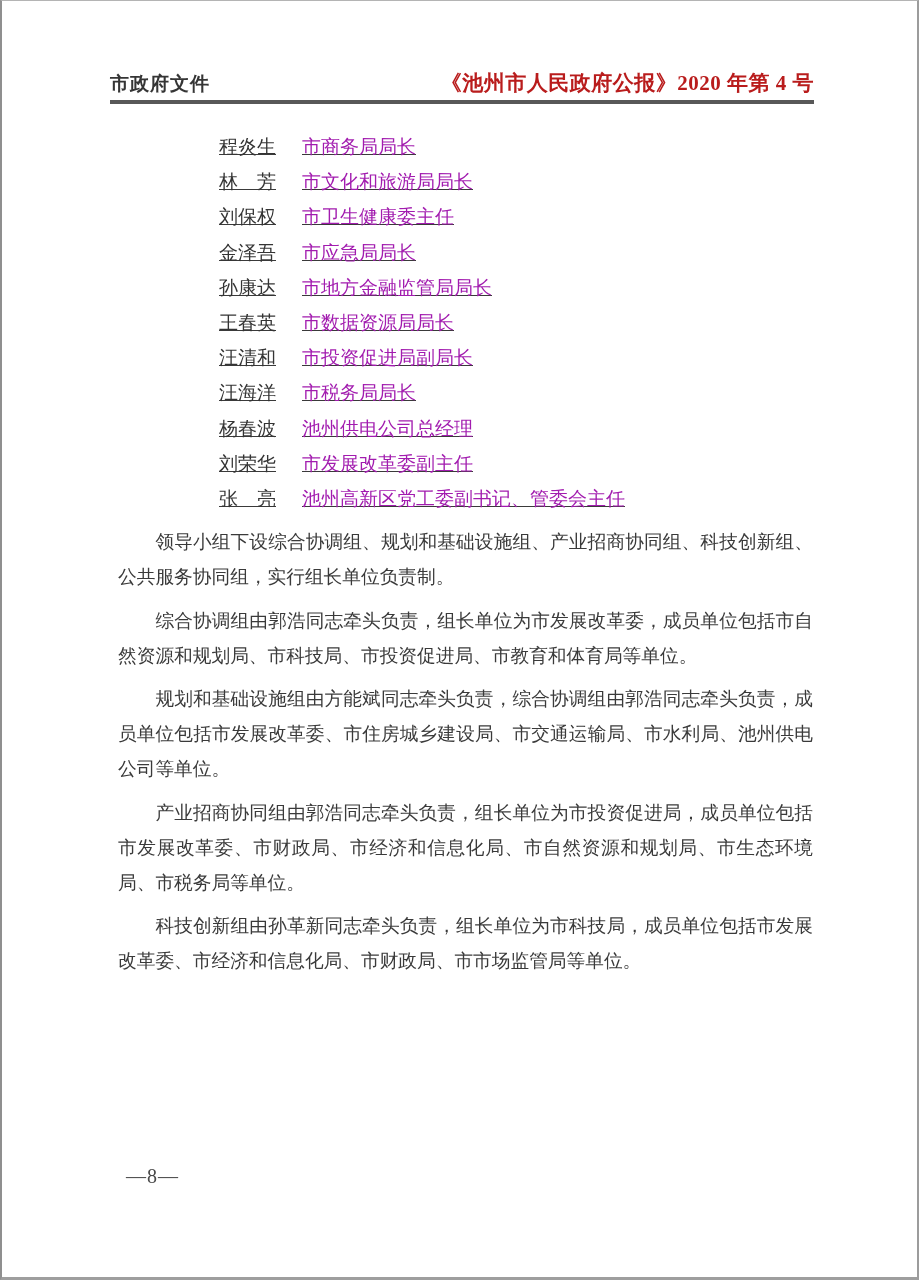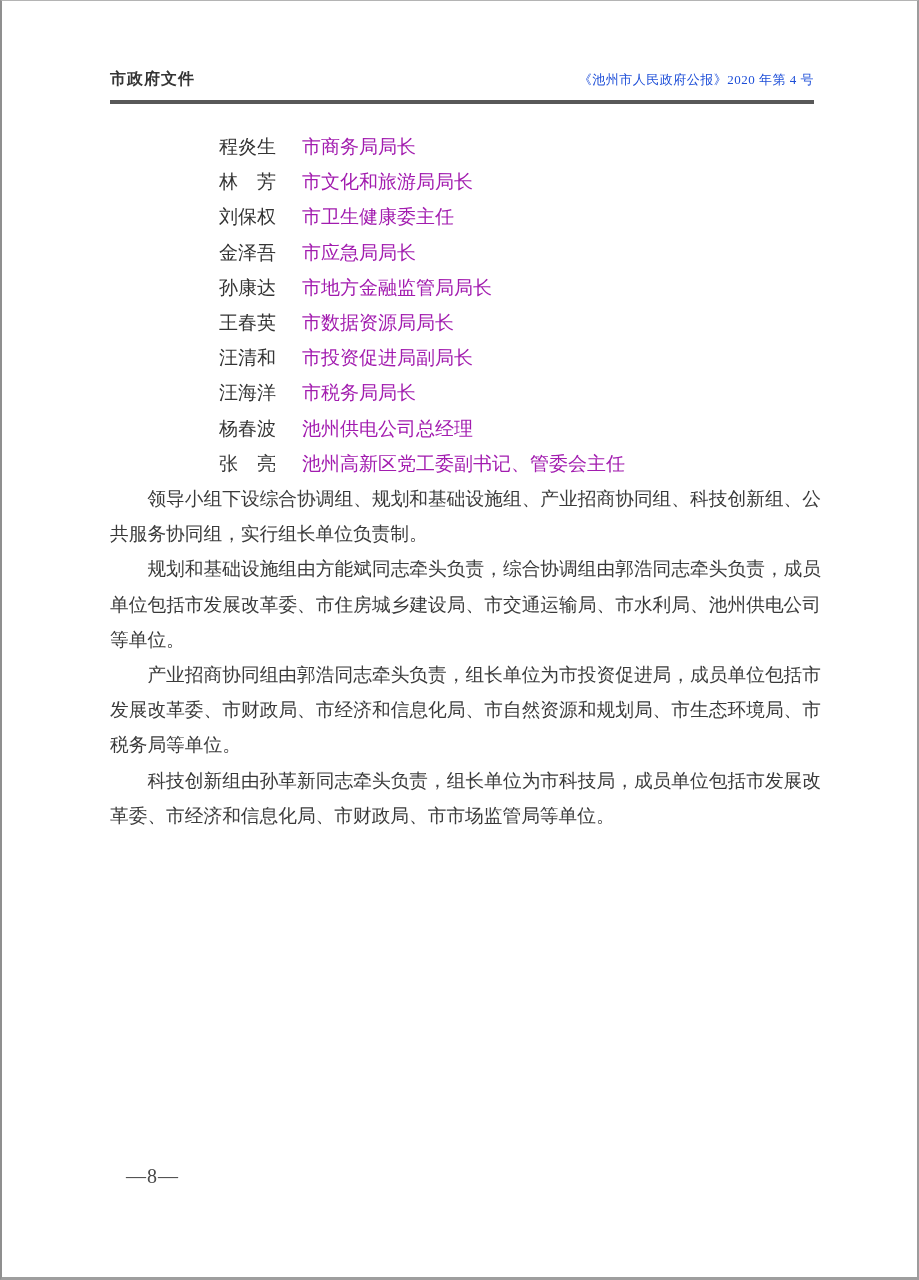--- a/index.html
+++ b/index.html
@@ -16,45 +16,45 @@
     font-family:"Liberation Serif","DejaVu Serif",serif;
     color:#3a3a3a;
     overflow:hidden;
   }
   .doc-header{
     position:absolute;top:68px;left:108px;width:704px;
     display:flex;justify-content:space-between;align-items:baseline;
   }
   .hdr-left{
     font-family:Liberation Serif, serif;
-    font-weight:bold;font-size:16px;color:#353535;letter-spacing:1px;
+    font-weight:bold;font-size:19px;color:#353535;letter-spacing:1px;
   }
   .hdr-right{
-    font-size:13px;color:#1d4ed8;letter-spacing:0.5px;
+    font-size:21px;color:#b91c1c;letter-spacing:0.5px;font-weight:bold;
   }
   .header-rule{
     position:absolute;top:99px;left:108px;width:704px;height:3.5px;
     background:#585858;border:none;margin:0;
   }
   .doc-body{
     position:absolute;top:128px;left:108px;width:711px;
     font-size:18.7px;line-height:35.2px;color:#3a3a3a;
   }
   .member-list{
     list-style:none;margin:0 0 0 0;padding:0 0 0 109px;
     font-size:19px;
   }
-  .member-row{display:flex;}
+  .member-row{display:flex;text-decoration:underline;}
   .member-name{
     display:inline-block;width:3em;margin-right:26px;
     white-space:pre;color:#343434;
   }
   .member-title{color:#a21caf;}
   .para{
-    margin:0;text-align:justify;text-indent:2em;
+    margin:8px;text-align:justify;text-indent:2em;
     word-break:break-all;overflow-wrap:anywhere;
   }
   .doc-footer{
     position:absolute;top:1164px;left:124px;
   }
   .page-number{
     font-size:20px;color:#4a4a4a;letter-spacing:1px;
   }
 </style>
 </head>
@@ -102,26 +102,31 @@
       </li>
       <li class="member-row">
         <span class="member-name">汪海洋</span>
         <span class="member-title">市税务局局长</span>
       </li>
       <li class="member-row">
         <span class="member-name">杨春波</span>
         <span class="member-title">池州供电公司总经理</span>
       </li>
       <li class="member-row">
+        <span class="member-name">刘荣华</span>
+        <span class="member-title">市发展改革委副主任</span>
+      </li>
+      <li class="member-row">
         <span class="member-name">张　亮</span>
         <span class="member-title">池州高新区党工委副书记、管委会主任</span>
       </li>
     </ul>
 
     <p class="para">领导小组下设综合协调组、规划和基础设施组、产业招商协同组、科技创新组、公共服务协同组，实行组长单位负责制。</p>
+    <p class="para">综合协调组由郭浩同志牵头负责，组长单位为市发展改革委，成员单位包括市自然资源和规划局、市科技局、市投资促进局、市教育和体育局等单位。</p>
     <p class="para">规划和基础设施组由方能斌同志牵头负责，综合协调组由郭浩同志牵头负责，成员单位包括市发展改革委、市住房城乡建设局、市交通运输局、市水利局、池州供电公司等单位。</p>
     <p class="para">产业招商协同组由郭浩同志牵头负责，组长单位为市投资促进局，成员单位包括市发展改革委、市财政局、市经济和信息化局、市自然资源和规划局、市生态环境局、市税务局等单位。</p>
     <p class="para">科技创新组由孙革新同志牵头负责，组长单位为市科技局，成员单位包括市发展改革委、市经济和信息化局、市财政局、市市场监管局等单位。</p>
 
   </main>
 
   <footer class="doc-footer">
     <span class="page-number">—8—</span>
   </footer>
 

